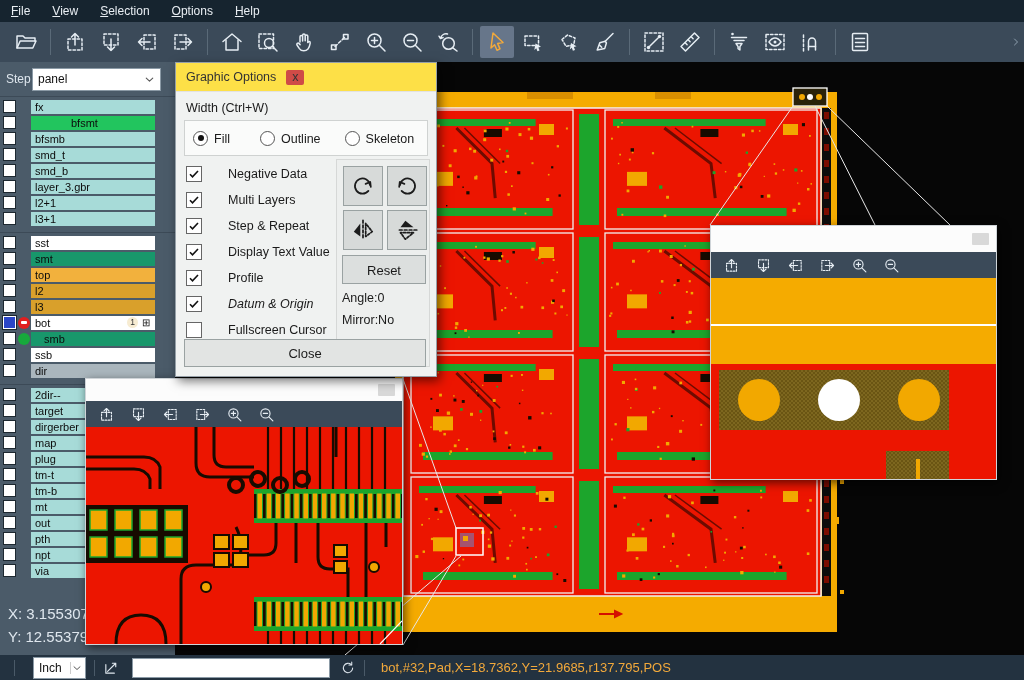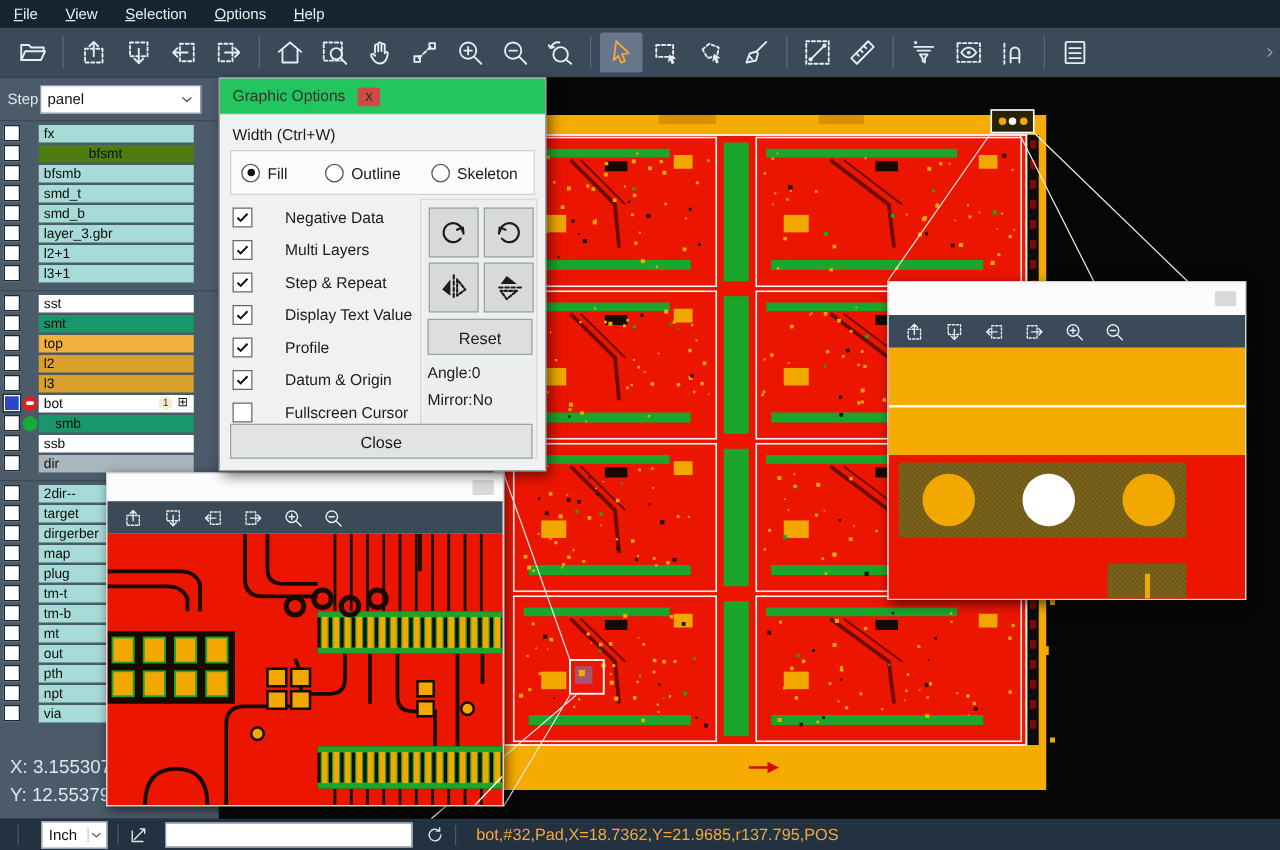--- a/index.html
+++ b/index.html
@@ -39,21 +39,21 @@
         box-sizing:border-box;display:flex;align-items:center;flex:none;}
   .lbadge{margin-left:auto;background:#f7ecd2;border-radius:50%;width:11px;height:11px;font-size:8.5px;
           line-height:11px;text-align:center;color:#333;}
   .lgrid{width:11px;margin:0 2px 0 4px;font-size:10px;line-height:11px;color:#111;}
   .coords{position:absolute;left:8px;top:540px;color:#dfe7ee;font-size:15px;line-height:23px;}
   
   .canvas{position:absolute;left:175px;top:62px;width:849px;height:593px;background:#060606;}
   
   .dialog{position:absolute;left:175px;top:62px;width:260px;height:313px;background:#f0f2f1;
           border:1px solid #96a0a8;box-shadow:3px 4px 10px rgba(0,0,0,.55);font-size:12.5px;color:#1a1a1a;}
-  .dlg-title{height:28px;background:#22c55e;border-bottom:1px solid #e2e2e2;display:flex;align-items:center;}
+  .dlg-title{height:28px;background:#fde047;border-bottom:1px solid #e2e2e2;display:flex;align-items:center;}
   .dlg-title span{margin-left:10px;font-size:12.5px;color:#333;}
   .dlg-close{margin-left:auto;margin-right:6px;width:18px;height:15px;background:#cf4b47;color:#fff;
              font-size:9px;line-height:15px;text-align:center;border-radius:2px;}
   .widthlabel{position:absolute;left:10px;top:38px;}
   .radiogroup{position:absolute;left:8px;top:57px;width:242px;height:34px;background:#fafbfa;
               border:1px solid #cfd2d1;display:flex;align-items:center;}
   .radio{display:flex;align-items:flex-end;margin-left:8px;}
   .radio .rc{width:13px;height:13px;border:1px solid #555;border-radius:50%;background:#fff;
              display:flex;align-items:center;justify-content:center;margin-right:6px;flex:none;}
   .radio .rc i{width:6px;height:6px;border-radius:50%;background:#111;display:none;}
@@ -758,21 +758,21 @@
   <div class="layerlist" id="layerlist">
       <div class="lgroup">
         <div class="lrow">
           <span class="cb"></span>
           <span class="dotslot"></span>
           <span class="lbar" style="background: rgb(167, 219, 216);">fx</span>
         </div>
         <div class="lrow">
           <span class="cb"></span>
           <span class="dotslot"></span>
-          <span class="lbar" style="background: #4d7c0f; padding-left: 40px;">bfsmt</span>
+          <span class="lbar" style="background: #22c55e; padding-left: 40px;">bfsmt</span>
         </div>
         <div class="lrow">
           <span class="cb"></span>
           <span class="dotslot"></span>
           <span class="lbar" style="background: rgb(167, 219, 216);">bfsmb</span>
         </div>
         <div class="lrow">
           <span class="cb"></span>
           <span class="dotslot"></span>
           <span class="lbar" style="background: rgb(167, 219, 216);">smd_t</span>
@@ -1178,21 +1178,21 @@
         <span>Display Text Value</span>
       </div>
       <div class="dlg-check" style="top: 206px;">
         <span class="cbx">
           <svg viewBox="0 0 24 24" width="12" height="12" fill="none" stroke="currentColor" stroke-width="3.2">
             <path d="M4 12.5l5 5L20 6"></path>
           </svg>
         </span>
         <span>Profile</span>
       </div>
-      <div class="dlg-check" style="top: 232px;">
+      <div class="dlg-check" style="top: 232px; font-style: italic;">
         <span class="cbx">
           <svg viewBox="0 0 24 24" width="12" height="12" fill="none" stroke="currentColor" stroke-width="3.2">
             <path d="M4 12.5l5 5L20 6"></path>
           </svg>
         </span>
         <span>Datum &amp; Origin</span>
       </div>
       <div class="dlg-check" style="top: 258px;">
         <span class="cbx"></span>
         <span>Fullscreen Cursor</span>

